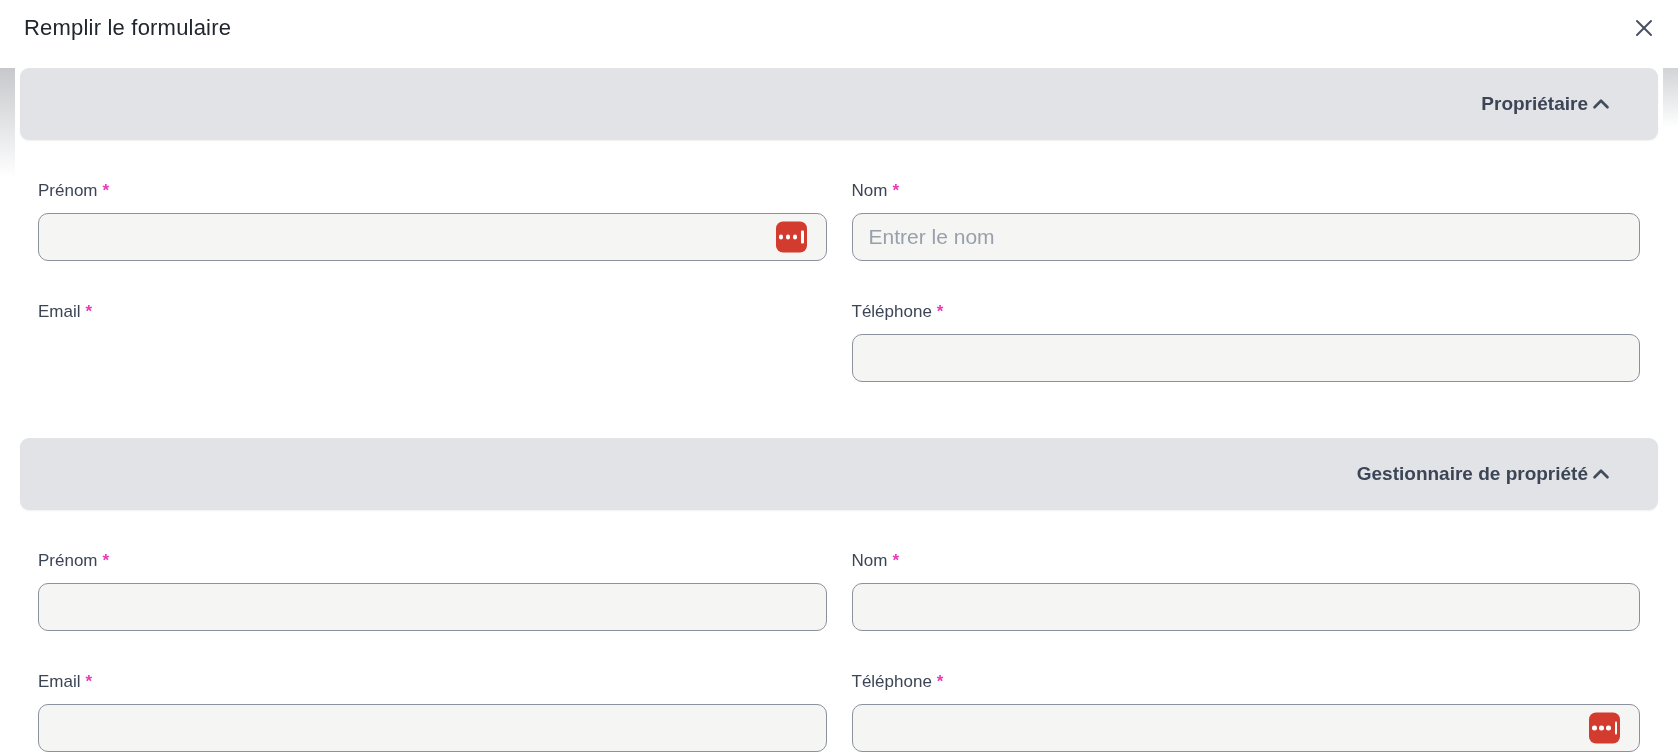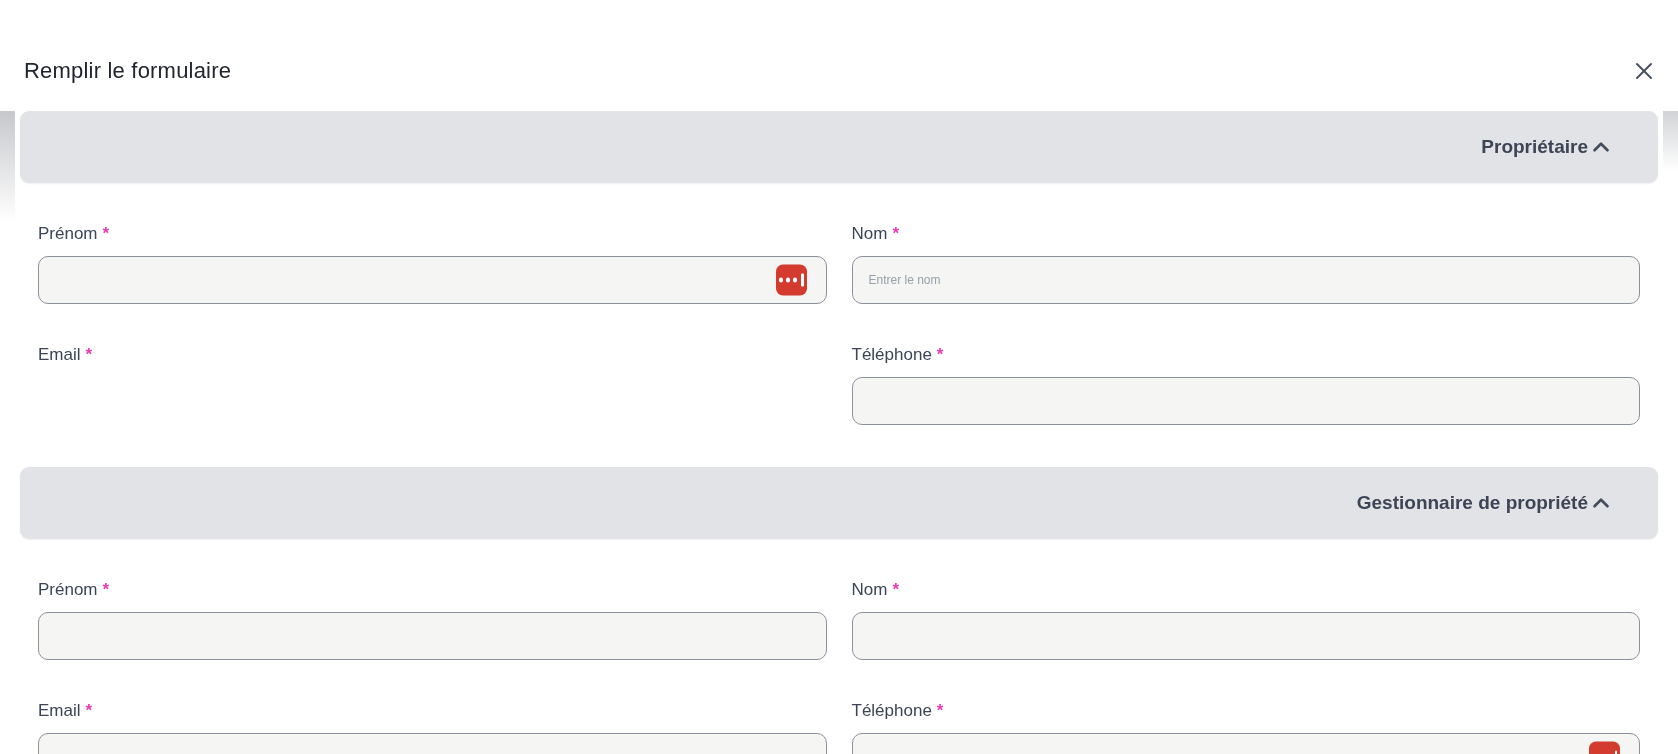--- a/index.html
+++ b/index.html
@@ -3,21 +3,21 @@
 <meta charset="utf-8">
 <style>
   * { margin:0; padding:0; box-sizing:border-box; }
   html,body { width:1678px; height:754px; overflow:hidden; background:#ffffff;
     font-family:"Liberation Sans","DejaVu Sans",sans-serif; }
 
   .modal { position:relative; width:1678px; height:754px; background:#fff; }
 
   
   .modal-header { height:56px; display:flex; align-items:center;
-    justify-content:space-between; padding:0 14px 0 24px; background:#fff;margin-top:43px; }
+    justify-content:space-between; padding:0 14px 0 24px; background:#fff; }
   .modal-title { font-size:22px; font-weight:400; color:#21262e; letter-spacing:.2px; }
   .close-btn { width:40px; height:40px; border:none; background:transparent;
     display:flex; align-items:center; justify-content:center; cursor:pointer; }
   .close-btn svg { display:block; }
 
   
   .modal-body { position:relative; height:698px; padding:0 20px; }
 
   .corner-shadow { position:absolute; top:0; pointer-events:none; }
   .corner-shadow.left  { left:0; width:15px; height:110px;
@@ -27,33 +27,33 @@
 
   
   .section-header { margin-top:12px; height:72px; background:#e2e3e7;
     border-radius:9px; display:flex; align-items:center;
     justify-content:flex-end; padding:0 44px 0 38px; cursor:pointer;
     box-shadow:0 1px 2px rgba(0,0,0,.06); }
   .section-header:first-child { margin-top:12px; }
   .section-title { font-size:19px; font-weight:700; color:#3c4555; }
   .section-header .chevron { display:block; }
 
-  .section + .section .section-header { margin-top:42px;padding-left:11px; }
+  .section + .section .section-header { margin-top:56px;padding-left:11px; }
 
   
   .field-grid { display:grid; grid-template-columns:1fr 1fr; column-gap:25px;
     padding:0 18px; }
   .field { margin-top:40px; }
   .field-label { display:block; font-size:17px; color:#3c4555; line-height:21px; }
   .req { color:#e93ab5; margin-left:5px; font-weight:700; }
 
   .input-wrap { position:relative; margin-top:12px; }
   .text-input { width:100%; height:48px; background:#f5f5f3;
     border:1.5px solid #8b919d; border-radius:10px; padding:0 48px 0 16px;
-    font-size:12px; color:#0369a1; outline:none;
+    font-size:21px; color:#0369a1; outline:none;
     font-family:"Liberation Sans","DejaVu Sans",sans-serif; }
   .text-input::placeholder { color:#98a0ab; opacity:1; }
 
   
   .pw-icon { position:absolute; right:20px; top:50%; transform:translateY(-50%);
     width:31px; height:31px; background:#d23b2e; border-radius:7px;
     display:flex; align-items:center; justify-content:center; gap:2.5px;
     cursor:pointer; }
   .pw-icon .dot { width:4.5px; height:4.5px; border-radius:50%; background:#fff; }
   .pw-icon .bar { width:2.5px; height:13px; border-radius:1px; background:#fff;

